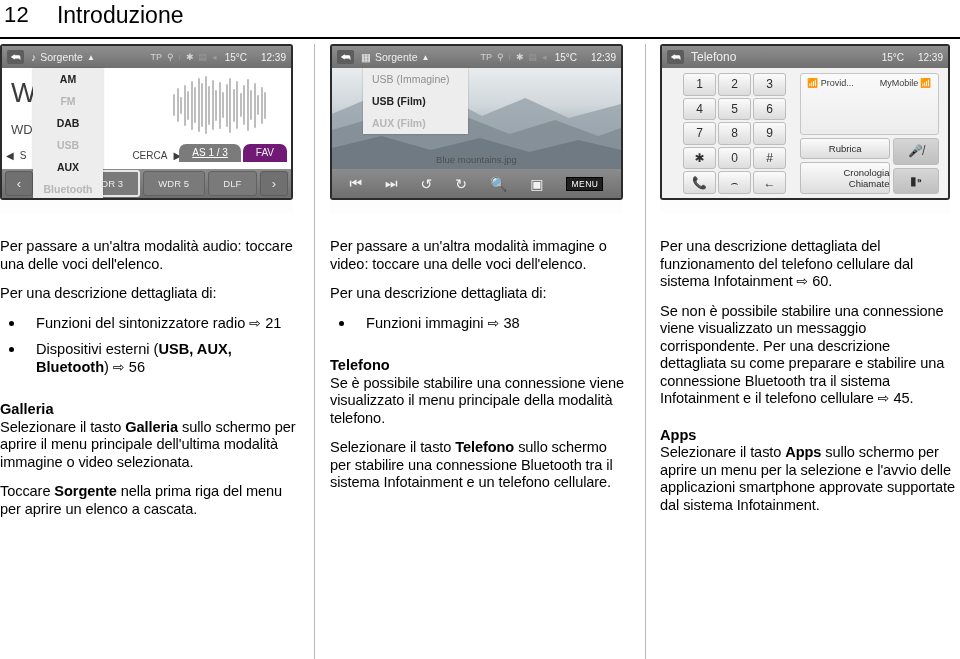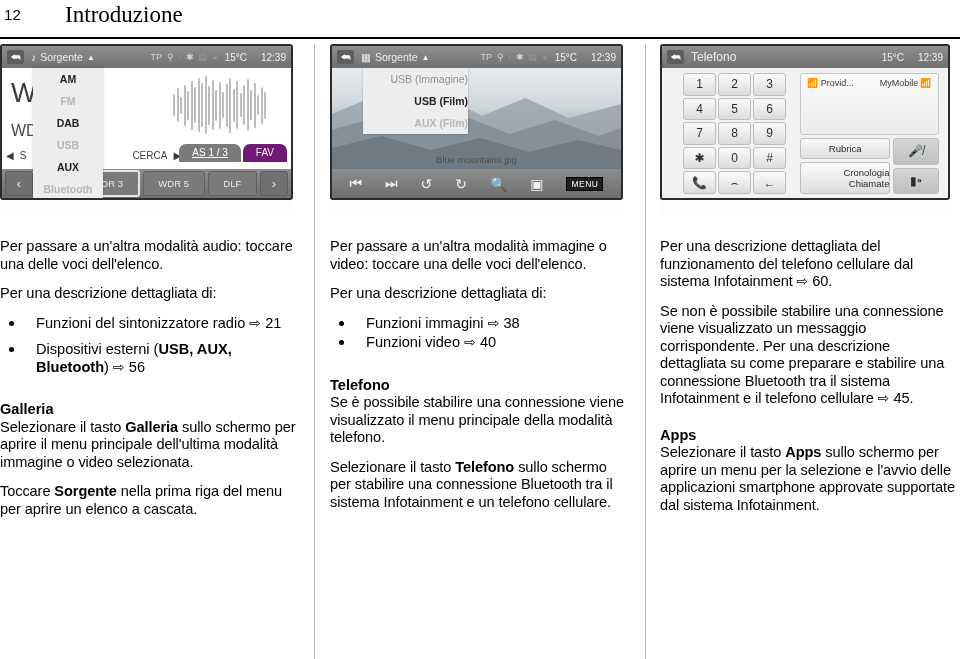--- a/index.html
+++ b/index.html
@@ -19,32 +19,31 @@
   
   .page-header {
     position: absolute;
     left: 0; top: 0;
     width: 960px;
     height: 40px;
     display: flex;
     align-items: flex-start;
   }
   .page-number {
-    font-size: 15px;
+    font-size: 22px;
     font-weight: 400;
     margin-left: 4px;
     letter-spacing: .2px;
     line-height: 30px;
   }
   .page-title {
     font-size: 23px;
     font-weight: 400;
-    margin-left: 44px;
+    margin-left: 28px;
     line-height: 30px;
-    font-family: Liberation Serif, serif;
   }
   .header-rule {
     position: absolute;
     left: 0; top: 37px;
     width: 960px;
     height: 2px;
     background: #000;
   }
 
   
@@ -184,39 +183,39 @@
     z-index: 6;
   }
   .dd-item {
     text-align: center;
     font-size: 10.5px;
     color: #222;
     padding: 5px 0;
     font-weight: bold;
   }
   .dd-item.disabled { color: #b6b6b6; font-weight: bold; }
-  .dd-item.left { text-align: right; padding-left: 9px; }
+  .dd-item.left { text-align: left; padding-left: 9px; }
   .dd-item.muted { color: #8f8f8f; font-weight: normal;}
 
   
   .radio-body {
     position: relative;
     height: 101px;
     background: #ffffff;
   }
   .radio-freq {
     position: absolute;
     left: 9px; top: 10px;
     font-size: 27px;
     color: #3b3b3b;
   }
   .radio-sub {
     position: absolute;
     left: 9px; top: 54px;
-    font-size: 16px;
+    font-size: 13px;
     color: #4a4a4a;
   }
   .radio-row {
     position: absolute;
     left: 4px; top: 80px;
     width: 290px;
     display: flex;
     align-items: center;
     font-size: 10px;
     color: #3d3d3d;
@@ -570,21 +569,20 @@
           <span class="ic">▣</span>
           <span class="menu-chip">MENU</span>
         </div>
       </div>
     </div>
 
     <p class="para">Per passare a un'altra modalità immagine o video: toccare una delle voci dell'elenco.</p>
     <p class="para">Per una descrizione dettagliata di:</p>
     <ul class="bullets tight">
       <li><span>Funzioni immagini </span><span class="pgref"><span class="arrowglyph">⇨</span> <span>38</span></span></li>
-      <li><span>Funzioni video </span><span class="pgref"><span class="arrowglyph">⇨</span> <span>40</span></span></li>
     </ul>
 
     <div class="block-gap"></div>
     <div class="subhead">Telefono</div>
     <p class="para">Se è possibile stabilire una connessione viene visualizzato il menu principale della modalità telefono.</p>
     <p class="para"><span>Selezionare il tasto </span><b>Telefono</b><span> sullo schermo per stabilire una connessione Bluetooth tra il sistema Infotainment e un telefono cellulare.</span></p>
   </div>
 
   <div class="col col-3">
 

